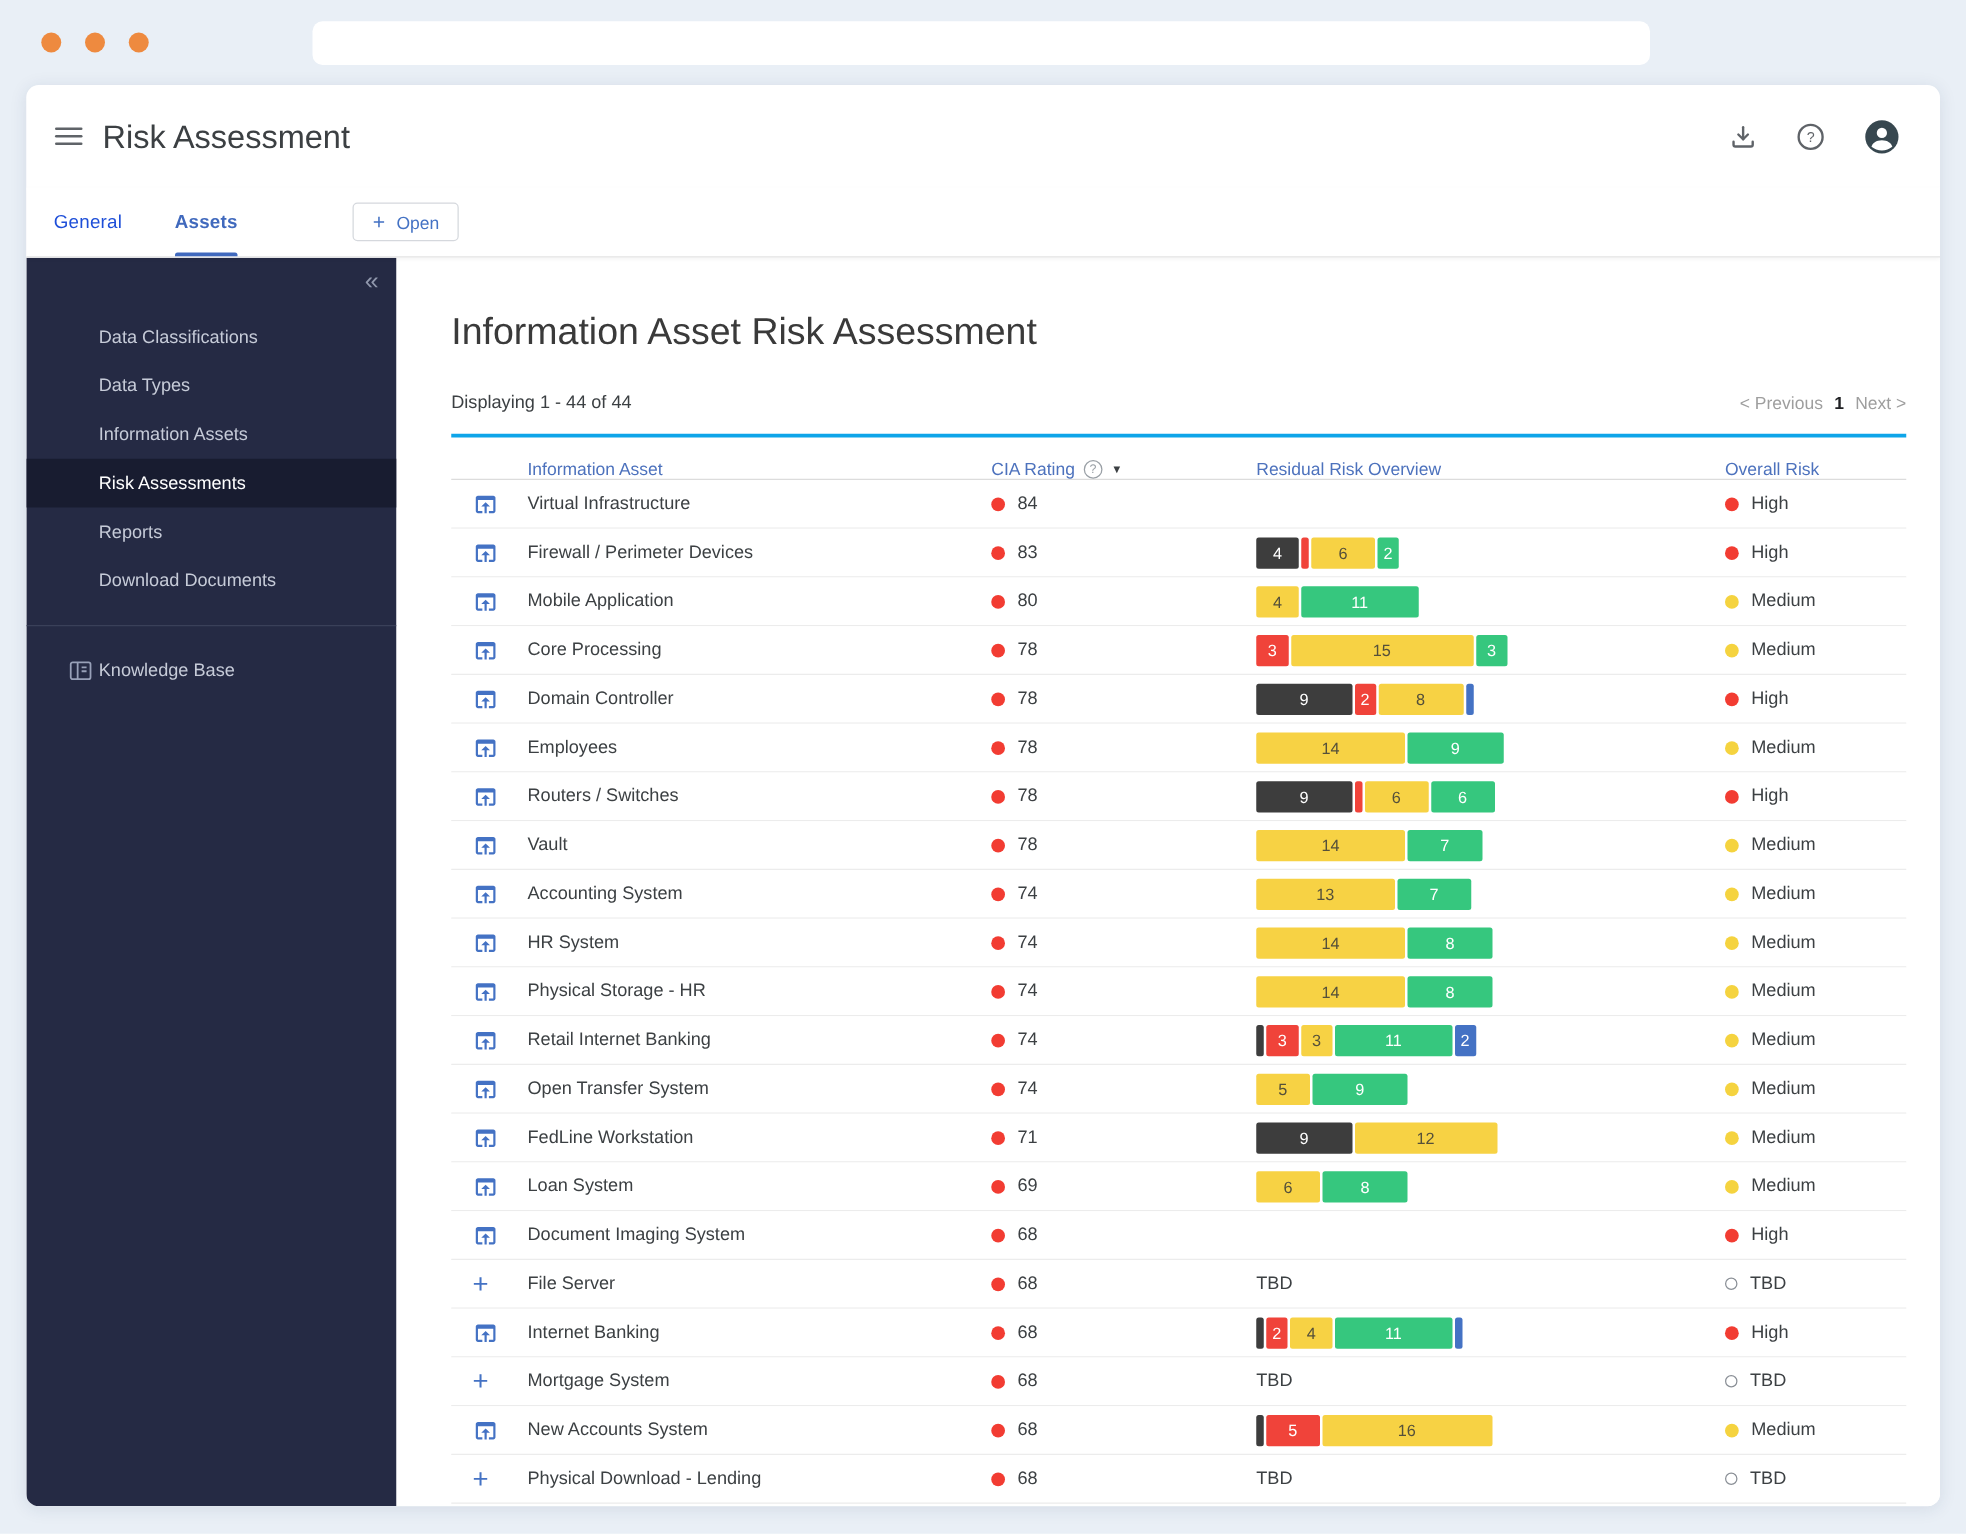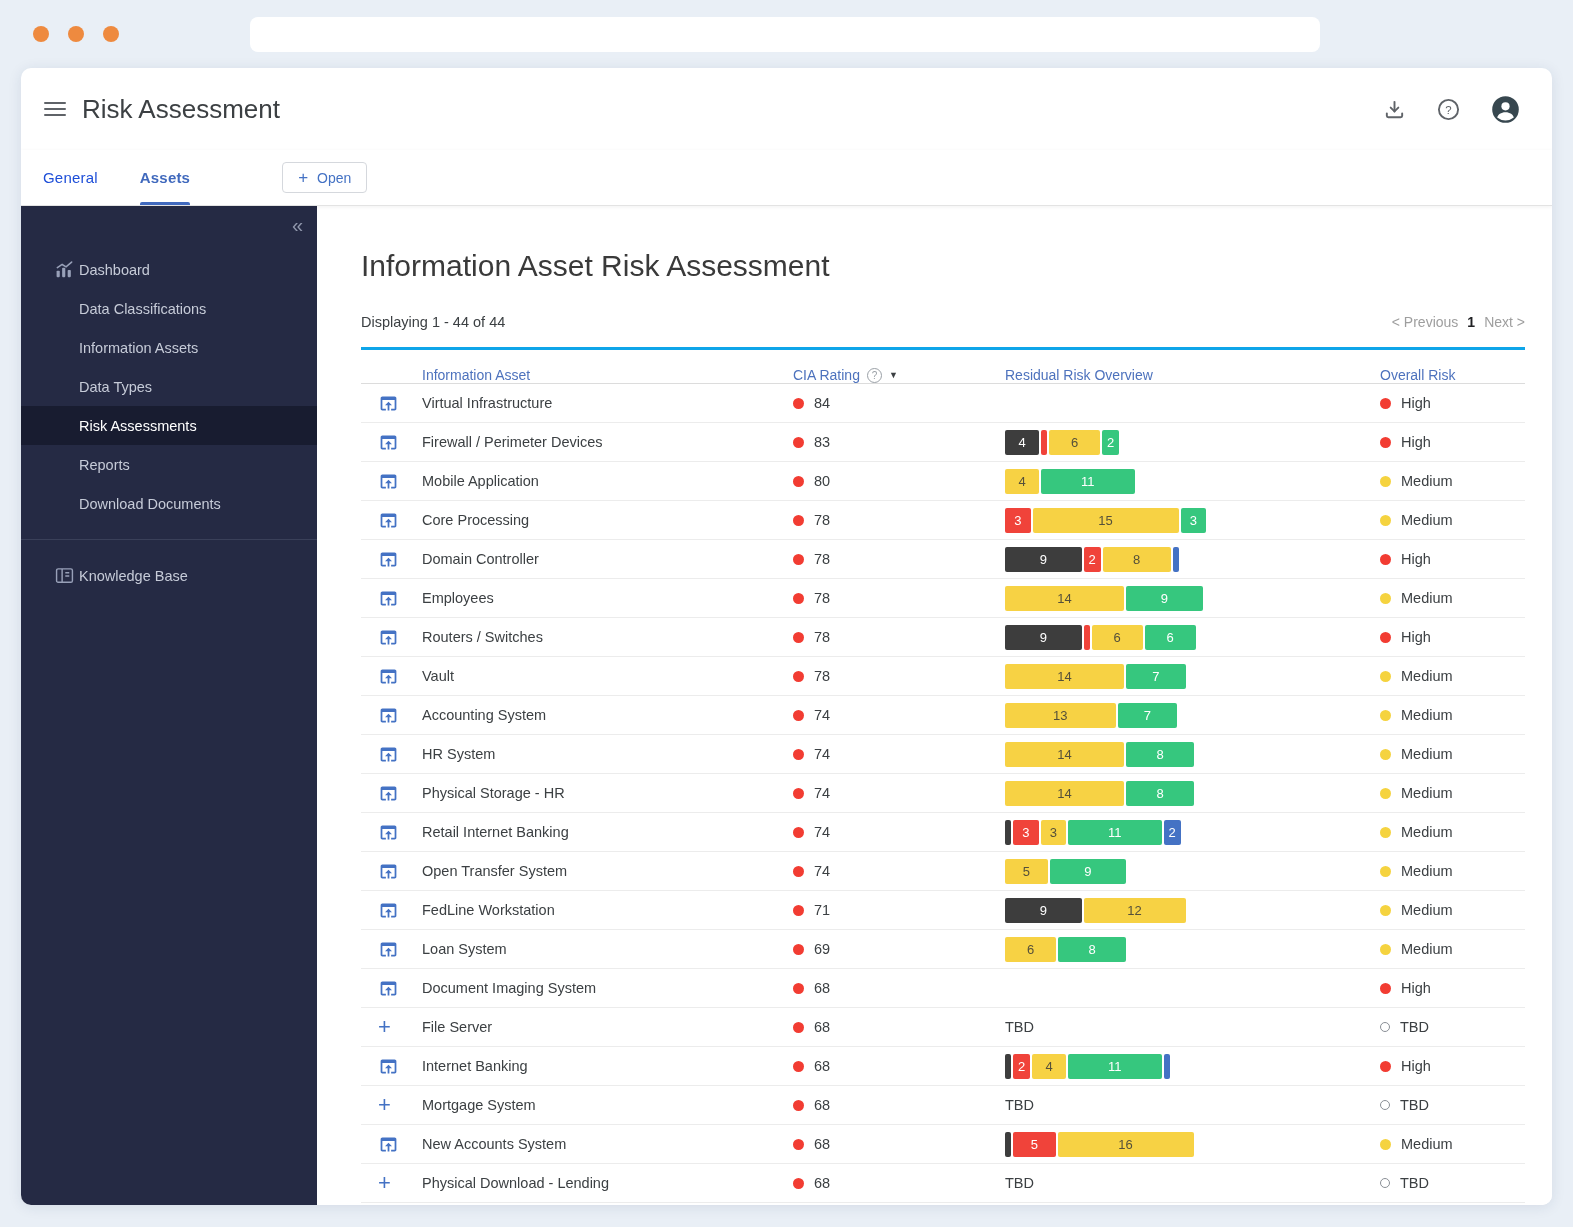--- a/index.html
+++ b/index.html
@@ -139,39 +139,28 @@
       <span class="plus">+</span>
       <span>Open</span>
     </button>
   </div>
 
   <div class="body-row">
 
     <div class="sidebar">
       <div class="collapse-btn">«</div>
       <div>
-          <div class="side-item">
-            <span class="si-icon">
-              <svg width="19" height="18" viewBox="0 0 24 22" fill="#98a0b8">
-                <rect x="2" y="12" width="4" height="8" rx="1"></rect>
-                <rect x="9" y="8" width="4" height="12" rx="1"></rect>
-                <rect x="16" y="11" width="4" height="9" rx="1"></rect>
-                <path d="M3 8l6-4 5 3 7-6" stroke="#98a0b8" stroke-width="2" fill="none" stroke-linecap="round"></path>
-              </svg>
-            </span>
-            <span>Dashboard</span>
-          </div>
           <div class="side-item indent">
             <span>Data Classifications</span>
           </div>
           <div class="side-item indent">
+            <span>Data Types</span>
+          </div>
+          <div class="side-item indent">
             <span>Information Assets</span>
-          </div>
-          <div class="side-item indent">
-            <span>Data Types</span>
           </div>
           <div class="side-item active indent">
             <span>Risk Assessments</span>
           </div>
           <div class="side-item indent">
             <span>Reports</span>
           </div>
           <div class="side-item indent">
             <span>Download Documents</span>
           </div>
@@ -544,21 +533,21 @@
                 </span>
               </div>
               <div class="c-asset">FedLine Workstation</div>
               <div class="c-cia">
                 <span class="dot" style="background: rgb(242, 60, 50);"></span>
                 <span>71</span>
               </div>
               <div class="c-bar">
                 <div class="bar">
                   <div class="seg" style="background: rgb(61, 61, 61); width: 76.5px;">9</div>
-                  <div class="seg dark-label" style="background: rgb(247, 210, 68); width: 102px;">12</div>
+                  <div class="seg dark-label" style="background: rgb(247, 210, 68); width: 114px;">12</div>
                 </div>
               </div>
               <div class="c-overall">
                 <span class="dot" style="background: rgb(245, 211, 63);"></span>
                 <span>Medium</span>
               </div>
             </div>
             <div class="trow">
               <div class="c-icon">
                 <span class="open-ic">

